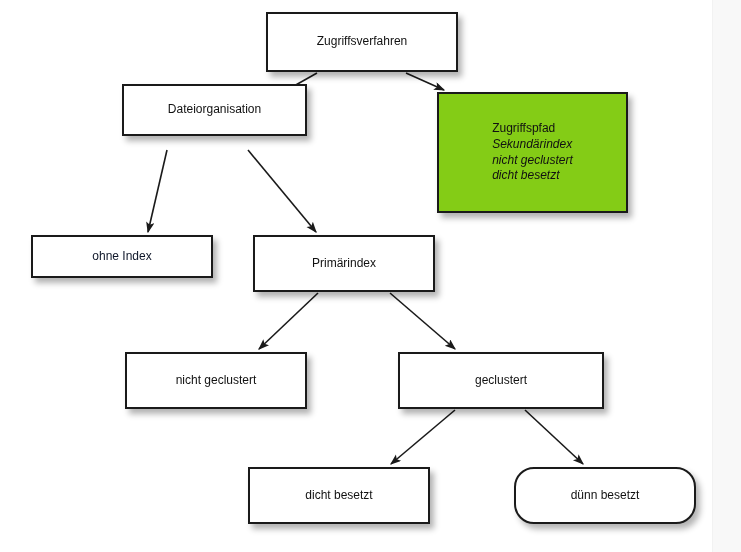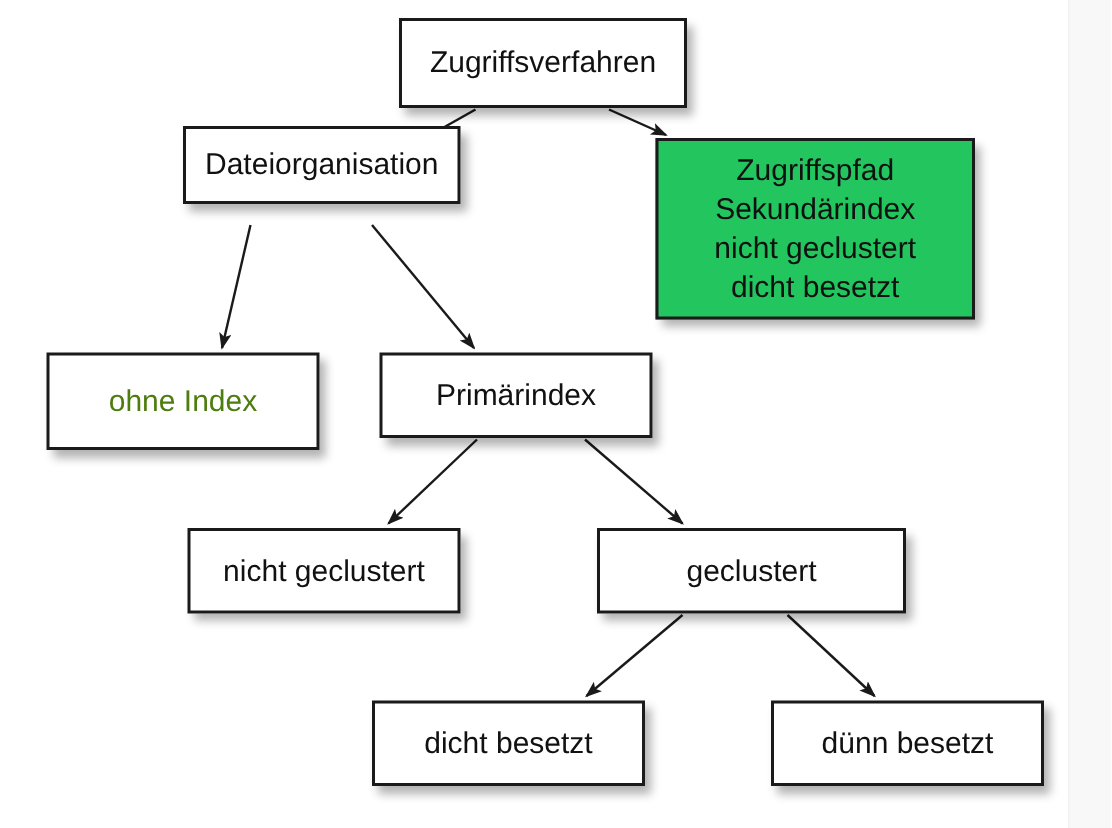--- a/index.html
+++ b/index.html
@@ -34,31 +34,32 @@
   }
   .node {
     position: absolute;
     box-sizing: border-box;
     background: #ffffff;
     border: 2px solid #1a1a1a;
     box-shadow: 4px 5px 6px rgba(0,0,0,0.30);
     display: flex;
     align-items: center;
     justify-content: center;
-    text-align: center;
+    text-align: left;
     color: #111111;
-    font-size: 20px;
+    font-size: 12px;
     line-height: 1.30;
     z-index: 2;
   }
   .node .label-line {
     display: block;
     white-space: nowrap;
   }
   .node .label-line.italic {
+    font-style: italic;
   }
 </style>
 </head>
 <body>
 
 <div id="page" style="background: rgb(255, 255, 255);">
 
   <div id="page-edge" style="background: rgb(248, 248, 248);"></div>
 
   <svg id="arrow-layer" width="741" height="552" viewBox="0 0 741 552" xmlns="http://www.w3.org/2000/svg">
@@ -80,29 +81,29 @@
 <div class="node" style="left: 266px; top: 12px; width: 192px; height: 60px; background: rgb(255, 255, 255); border-color: rgb(26, 26, 26); color: rgb(17, 17, 17);">
       <div>
         <span class="label-line">Zugriffsverfahren</span>
       </div>
     </div>
     <div class="node" style="left: 122px; top: 84px; width: 185px; height: 52px; background: rgb(255, 255, 255); border-color: rgb(26, 26, 26); color: rgb(17, 17, 17);">
       <div>
         <span class="label-line">Dateiorganisation</span>
       </div>
     </div>
-    <div class="node" style="left: 437px; top: 92px; width: 213px; height: 121px; background: #22c55e; border-color: rgb(26, 26, 26); color: rgb(17, 17, 17);">
+    <div class="node" style="left: 437px; top: 92px; width: 191px; height: 121px; background: #84cc16; border-color: rgb(26, 26, 26); color: rgb(17, 17, 17);">
       <div>
         <span class="label-line">Zugriffspfad</span>
         <span class="label-line italic">Sekundärindex</span>
         <span class="label-line italic">nicht geclustert</span>
         <span class="label-line italic">dicht besetzt</span>
       </div>
     </div>
-    <div class="node" style="left: 31px; top: 235px; width: 182px; height: 65px; background: rgb(255, 255, 255); border-color: rgb(26, 26, 26); color: #4d7c0f;">
+    <div class="node" style="left: 31px; top: 235px; width: 182px; height: 43px; background: rgb(255, 255, 255); border-color: rgb(26, 26, 26); color: #0f172a;">
       <div>
         <span class="label-line">ohne Index</span>
       </div>
     </div>
     <div class="node" style="left: 253px; top: 235px; width: 182px; height: 57px; background: rgb(255, 255, 255); border-color: rgb(26, 26, 26); color: rgb(17, 17, 17);">
       <div>
         <span class="label-line">Primärindex</span>
       </div>
     </div>
     <div class="node" style="left: 125px; top: 352px; width: 182px; height: 57px; background: rgb(255, 255, 255); border-color: rgb(26, 26, 26); color: rgb(17, 17, 17);">
@@ -113,18 +114,18 @@
     <div class="node" style="left: 398px; top: 352px; width: 206px; height: 57px; background: rgb(255, 255, 255); border-color: rgb(26, 26, 26); color: rgb(17, 17, 17);">
       <div>
         <span class="label-line">geclustert</span>
       </div>
     </div>
     <div class="node" style="left: 248px; top: 467px; width: 182px; height: 57px; background: rgb(255, 255, 255); border-color: rgb(26, 26, 26); color: rgb(17, 17, 17);">
       <div>
         <span class="label-line">dicht besetzt</span>
       </div>
     </div>
-    <div class="node" style="left: 514px; top: 467px; width: 182px; height: 57px; background: rgb(255, 255, 255); border-color: rgb(26, 26, 26); color: rgb(17, 17, 17);">
+    <div class="node" style="left: 514px; top: 467px; width: 182px; height: 57px; background: rgb(255, 255, 255); border-color: rgb(26, 26, 26); color: rgb(17, 17, 17); border-radius: 20px;">
       <div>
         <span class="label-line">dünn besetzt</span>
       </div>
     </div>
   </div>
 
 </body></html>

